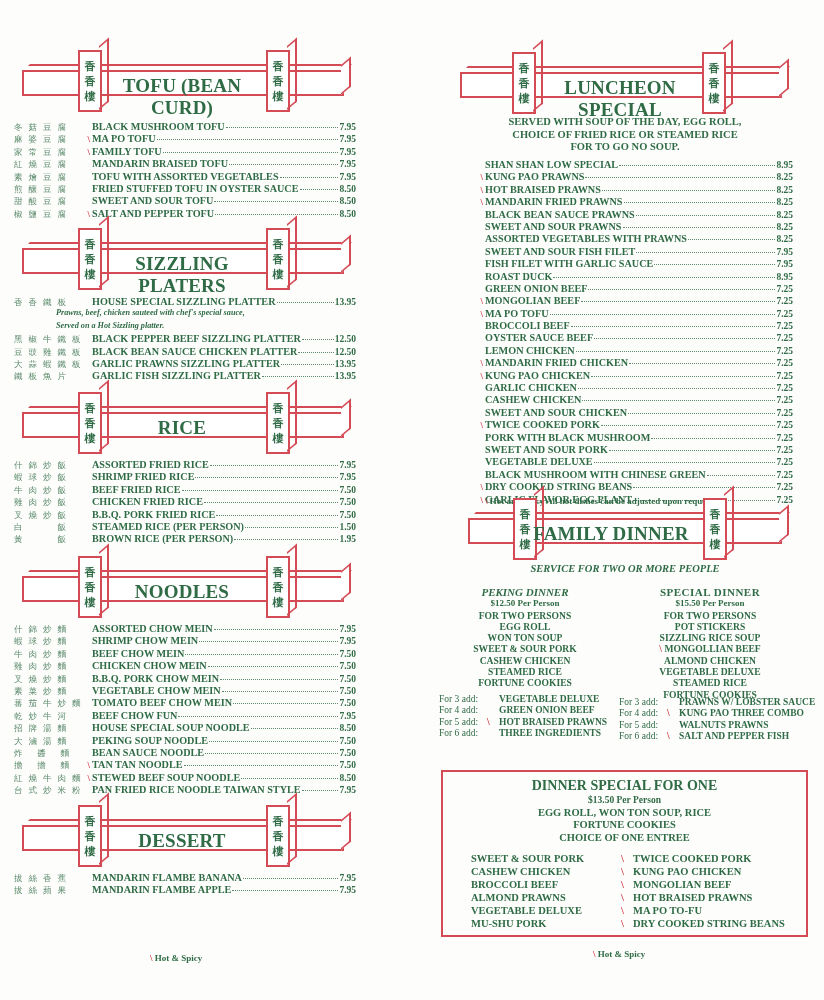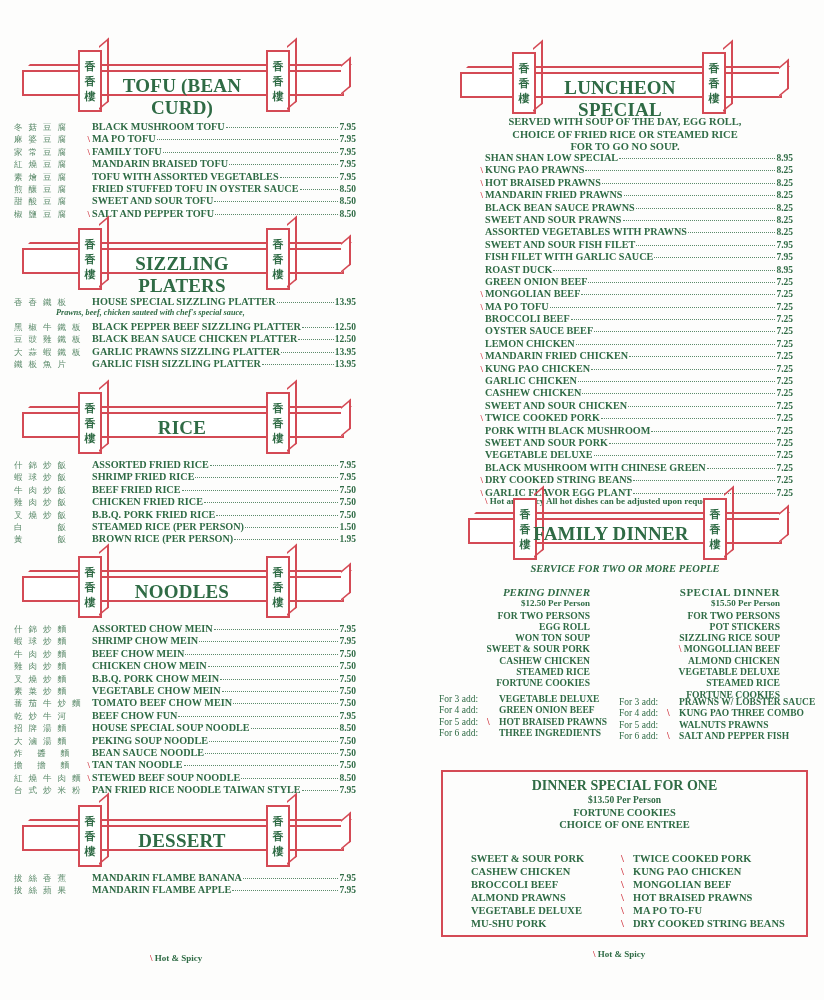--- a/index.html
+++ b/index.html
@@ -32,21 +32,21 @@
   .spicy { width: 12px; color: #d0343f; font-size: 9px; text-align: right; padding-right: 2px; }
   .name { }
   .dots { flex: 1; border-bottom: 1px dotted #5b8a6a; margin: 0 1px; transform: translateY(-2px); min-width: 4px; }
   .price { font-size: 9.5px; }
   .desc { font-style: italic; font-size: 8.2px; font-weight: bold; height: 12.4px; padding-left: 56px; white-space: nowrap; }
 
   .lunch-intro { text-align: center; font-weight: bold; font-size: 10.5px; line-height: 12.5px; }
   .note { font-size: 9px; font-weight: bold; white-space: nowrap; margin-top: 20px; }
   .note .spicy-mark { color: #d0343f; }
   .fam-sub { font-style: italic; font-weight: bold; font-size: 10.5px; text-align: center; }
-  .fam-col { position: absolute; text-align: right; font-size: 9.6px; font-weight: bold; line-height: 11.3px; }
+  .fam-col { position: absolute; text-align: center; font-size: 9.6px; font-weight: bold; line-height: 11.3px; }
   .fam-col .ttl { font-style: italic; font-size: 11px; }
   .fam-col .ttl.upr { font-style: normal; letter-spacing: 0.5px; }
   .add-rows { position: absolute; font-size: 9.5px; font-weight: bold; line-height: 11.3px; }
   .add-rows .r { display: flex; white-space: nowrap; }
   .add-rows .lbl { width: 48px; font-weight: normal; }
   .add-rows .sp { width: 12px; color: #d0343f; }
 
   .one-box { position: absolute; border: 2px solid #d44a55; }
   .one-title { text-align: center; font-weight: bold; font-size: 14px; margin-top: 6px; }
   .one-info { text-align: center; font-weight: bold; font-size: 10.5px; line-height: 12.5px; }
@@ -150,20 +150,21 @@
 
   <div class="menu" style="left:0; top:296px; width:356px;">
     <div class="row">
       <span class="cn">香香鐵板</span>
       <span class="spicy"></span>
       <span class="name">HOUSE SPECIAL SIZZLING PLATTER</span>
       <span class="dots"></span>
       <span class="price">13.95</span>
     </div>
     <div class="desc">Prawns, beef, chicken  sauteed with chef's special sauce,</div>
+    <div class="desc">Served on a Hot Sizzling platter.</div>
     <div></div>
   <div class="row">
         <span class="cn">黑椒牛鐵板</span>
         <span class="spicy"></span>
         <span class="name">BLACK PEPPER BEEF SIZZLING PLATTER</span>
         <span class="dots"></span>
         <span class="price">12.50</span>
       </div>
       <div class="row">
         <span class="cn">豆豉雞鐵板</span>
@@ -425,21 +426,21 @@
     </div>
     <div class="banner-title" style="left:78px; right:88px;">LUNCHEON SPECIAL</div>
   </div>
 
   <div class="lunch-intro" style="position:absolute; left:40px; width:300px; top:116px;">
     <div>SERVED WITH SOUP OF  THE DAY, EGG ROLL,</div>
     <div>CHOICE OF FRIED RICE OR STEAMED RICE</div>
     <div>FOR TO GO NO SOUP.</div>
   </div>
 
-  <div class="menu" style="left:38px; top:152px; width:320px;">
+  <div class="menu" style="left:38px; top:159px; width:320px;">
       <div class="row">
         <span class="spicy"></span>
         <span class="name">SHAN SHAN LOW SPECIAL</span>
         <span class="dots"></span>
         <span class="price">8.95</span>
       </div>
       <div class="row">
         <span class="spicy">\</span>
         <span class="name">KUNG PAO PRAWNS</span>
         <span class="dots"></span>
@@ -696,20 +697,21 @@
         <span class="lbl">For 6 add:</span>
         <span class="sp">\</span>
         <span>SALT AND PEPPER FISH</span>
       </div>
     </div>
 
   <div class="one-box" style="left:6px; top:746px; width:367px; height:167px;margin-top:24px;">
     <div class="one-title">DINNER SPECIAL FOR ONE</div>
     <div class="one-info">
       <div class="one-price">$13.50 Per Person</div>
+      <div>EGG ROLL, WON TON SOUP, RICE</div>
       <div>FORTUNE COOKIES</div>
       <div>CHOICE OF ONE ENTREE</div>
     </div>
     <div class="one-list" style="left:16px; top:80px;">
         <div><span class="sp" style="color: rgb(208, 52, 63);"></span><span>SWEET &amp; SOUR PORK</span></div>
         <div><span class="sp" style="color: rgb(208, 52, 63);"></span><span>CASHEW CHICKEN</span></div>
         <div><span class="sp" style="color: rgb(208, 52, 63);"></span><span>BROCCOLI BEEF</span></div>
         <div><span class="sp" style="color: rgb(208, 52, 63);"></span><span>ALMOND PRAWNS</span></div>
         <div><span class="sp" style="color: rgb(208, 52, 63);"></span><span>VEGETABLE DELUXE</span></div>
         <div><span class="sp" style="color: rgb(208, 52, 63);"></span><span>MU-SHU PORK</span></div>

